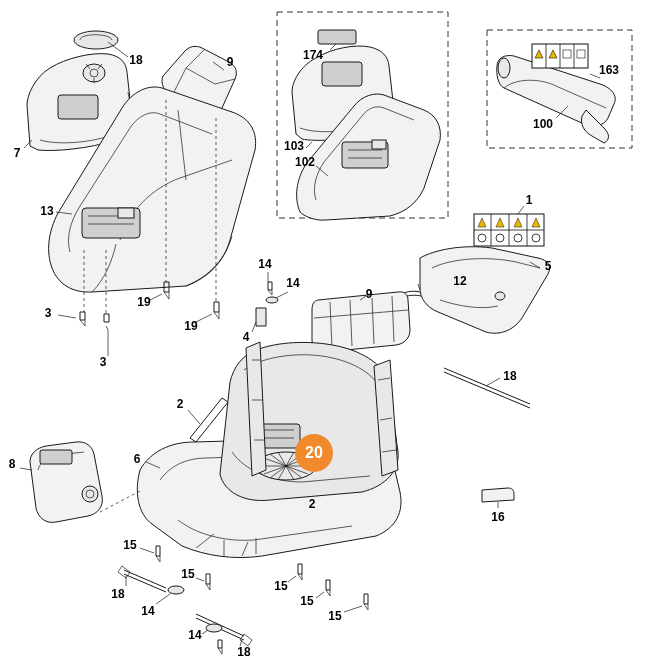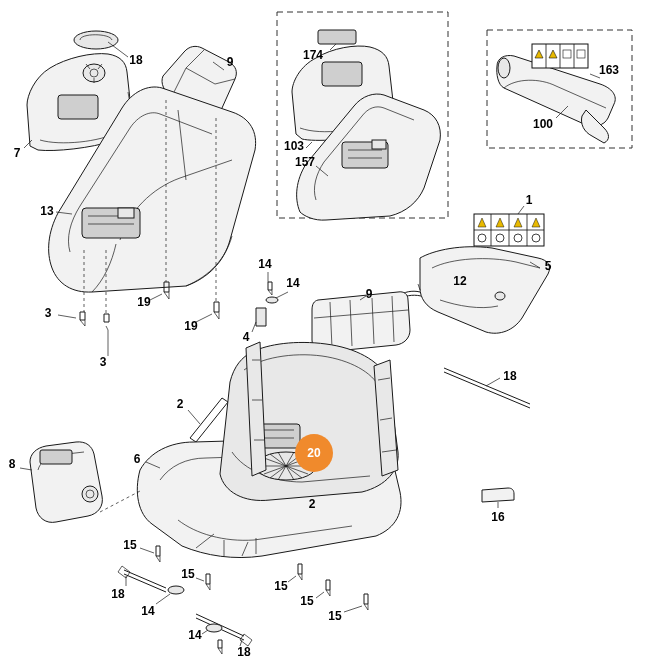--- a/index.html
+++ b/index.html
@@ -35,21 +35,21 @@
     transform: translate(-50%, -50%);
   }
   .highlight-badge {
     position: absolute;
     width: 38px;
     height: 38px;
     border-radius: 50%;
     background: #f08a2c;
     color: #ffffff;
     font-family: "Liberation Sans", sans-serif;
-    font-size: 12px;
+    font-size: 16px;
     font-weight: bold;
     display: flex;
     align-items: center;
     justify-content: center;
     transform: translate(-50%, -50%);
   }
 </style>
 </head>
 <body>
 
@@ -263,21 +263,21 @@
       <path class="lnt" d="M218 648 l4 6 l0 -6"></path>
   </svg>
 
   <div class="callout" style="left:136px; top:60px;">18</div>
   <div class="callout" style="left:230px; top:62px;">9</div>
   <div class="callout" style="left:313px; top:55px;">174</div>
   <div class="callout" style="left:609px; top:70px;">163</div>
   <div class="callout" style="left:543px; top:124px;">100</div>
   <div class="callout" style="left:17px; top:153px;">7</div>
   <div class="callout" style="left:294px; top:146px;">103</div>
-  <div class="callout" style="left:305px; top:162px;">157</div>
+  <div class="callout" style="left:305px; top:162px;">102</div>
   <div class="callout" style="left:529px; top:200px;">1</div>
   <div class="callout" style="left:47px; top:211px;">13</div>
   <div class="callout" style="left:548px; top:266px;">5</div>
   <div class="callout" style="left:265px; top:264px;">14</div>
   <div class="callout" style="left:293px; top:283px;">14</div>
   <div class="callout" style="left:424px; top:281px;margin-left:36px;">12</div>
   <div class="callout" style="left:369px; top:294px;">9</div>
   <div class="callout" style="left:48px; top:313px;">3</div>
   <div class="callout" style="left:144px; top:302px;">19</div>
   <div class="callout" style="left:191px; top:326px;">19</div>

